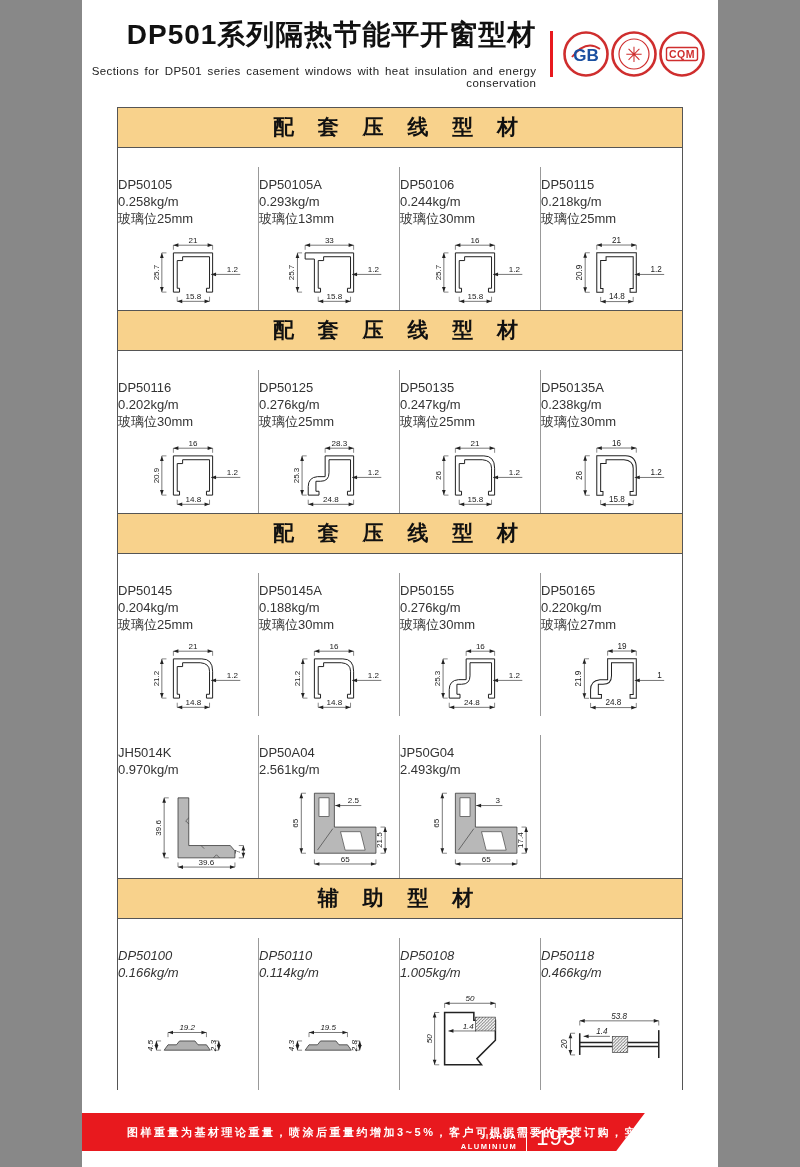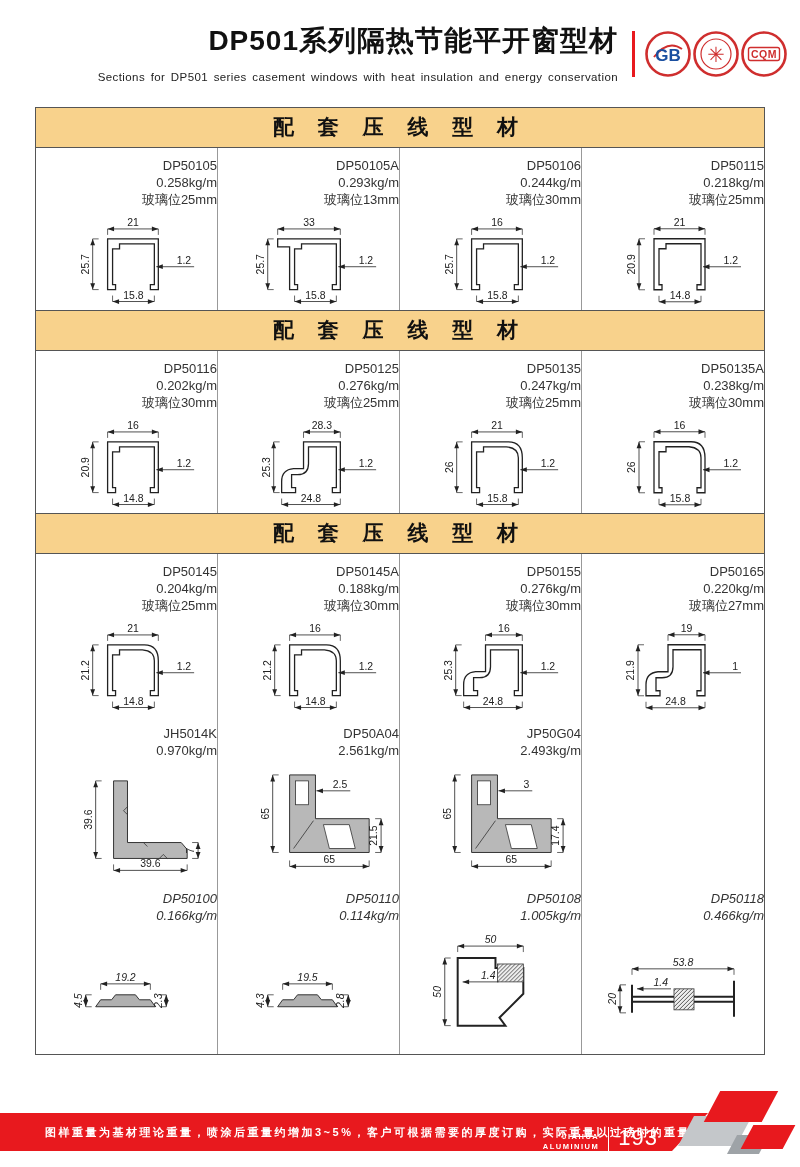--- a/index.html
+++ b/index.html
@@ -1,38 +1,38 @@
 <!DOCTYPE html>
 <html style="--tan: #F8D28C; --red: #E8191E;"><head>
 <meta charset="utf-8">
 <style>
   :root{
     --tan:#F8D28C; --red:#E8191E; --ink:#222; --grid:#999; --frame:#555;
   }
   *{margin:0;padding:0;box-sizing:border-box;}
   body{background:#888;font-family:"Liberation Sans","DejaVu Sans",sans-serif;}
-  .page{width:800px;height:1167px;background:#fff;position:relative;margin:0 auto;overflow:hidden;}
+  .page{width:636px;height:1167px;background:#fff;position:relative;margin:0 auto;overflow:hidden;}
 
   
   .hdr{position:absolute;top:14px;left:0;right:0;height:80px;display:flex;justify-content:flex-end;align-items:center;padding-right:12px;}
   .hdr-titles{text-align:right;margin-right:10px;}
   .hdr-title{font-size:28px;font-weight:bold;color:#111;letter-spacing:1px;line-height:1.15;}
   .hdr-sub{font-size:11.5px;color:#222;letter-spacing:.4px;margin-top:13px;word-spacing:2px;}
   .hdr-vline{width:3px;height:46px;background:var(--red);margin:0 9px 0 4px;}
   .hdr-logos{display:flex;gap:0;align-items:center;}
   .seal{width:48px;height:48px;}
 
   
   .tbl{position:absolute;left:35px;right:35px;top:107px;border:1px solid var(--frame);}
   .sec-hd{background:var(--tan);border-bottom:1px solid var(--frame);text-align:center;padding:5px 16px 6px;}
   .profile-section + .profile-section .sec-hd{border-top:1px solid var(--frame);}
   .sec-title{font-size:21px;font-weight:bold;color:#111;letter-spacing:9px;}
   .sec-row{display:grid;grid-template-columns:repeat(4,1fr);min-height:162px;}
   .profile-section:last-child .sec-row{min-height:173px;font-style:italic;}
-  .cell{display:flex;flex-direction:column;align-items:flex-end;border-right:1px solid var(--grid);padding-top:9px;}
+  .cell{display:flex;flex-direction:column;align-items:flex-start;border-right:1px solid var(--grid);padding-top:9px;margin-top:19px;}
   .cell:last-child{border-right:none;}
   .c-code,.c-weight,.c-glass{font-size:13px;color:#333;line-height:1.32;text-align:center;}
   .c-drawing{flex:1;width:100%;min-height:0;display:flex;align-items:center;justify-content:center;}
   .c-drawing svg{width:100%;height:100%;font-family:inherit;}
 
   
   .ftr{position:absolute;left:0;right:0;bottom:0;height:77px;background:#fff;}
   .ftr-bar{position:absolute;top:23px;left:0;width:100%;height:38px;background:var(--red);
            clip-path:polygon(0 0,88.5% 0,84% 100%,0 100%);display:flex;align-items:center;}
   .ftr-note{color:#fff;font-size:11px;font-weight:bold;letter-spacing:2.5px;padding-left:45px;white-space:nowrap;}
@@ -587,20 +587,23 @@
   <div class="cell">
     <div class="c-code"></div>
     <div class="c-weight"></div>
     <div class="c-glass"></div>
     <div class="c-drawing"></div>
   </div>
 </div>
   </section>
 
   <section class="profile-section">
+    <div class="sec-hd">
+      <span class="sec-title">辅 助 型 材</span>
+    </div>
     <div class="sec-row">
   <div class="cell">
     <div class="c-code">DP50100</div>
     <div class="c-weight">0.166kg/m</div>
 
     <div class="c-drawing">
               <svg viewBox="0 0 182 100" preserveAspectRatio="xMidYMid meet">
                 <path d="M60,68 H120 L115,61 H104 L100,56 H80 L76,61 H65 Z" fill="#b0b0b0" stroke="#333" stroke-width="1"></path>
                 <line x1="50" y1="56" x2="50" y2="68" stroke="#222" stroke-width="0.8"></line>
                 <polygon points="50,56 47.6,62.5 52.4,62.5" fill="#222"></polygon>

